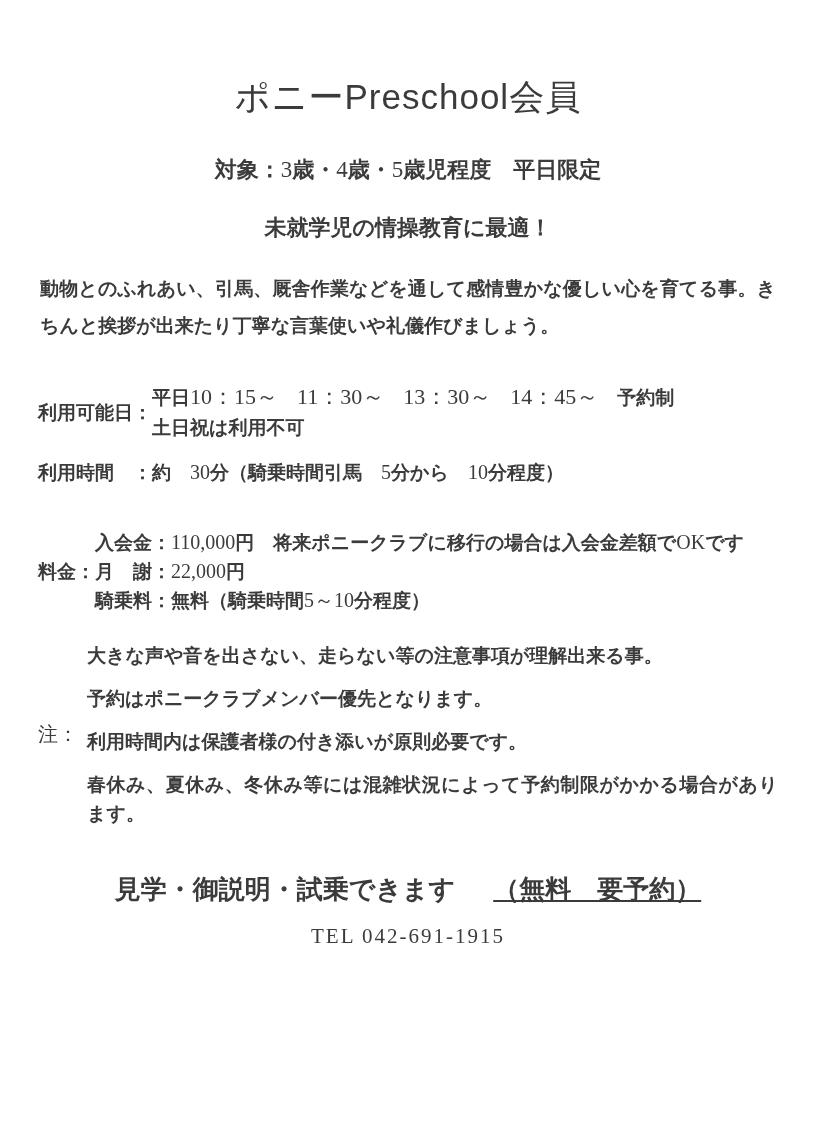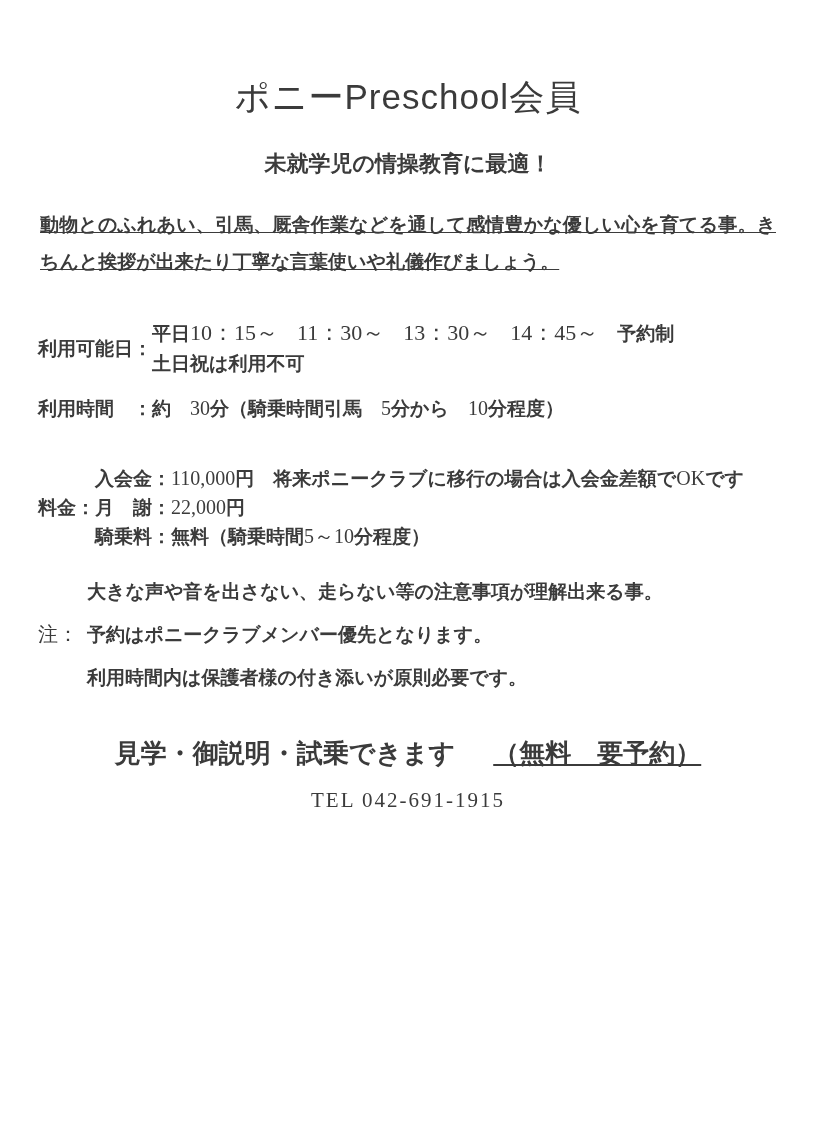--- a/index.html
+++ b/index.html
@@ -44,21 +44,20 @@
     margin-top: 30px;
     text-align: center;
     font-size: 22px;
     line-height: 28px;
   }
   .para {
     margin: 16px 2px 0 2px;
     font-size: 19px;
     line-height: 37px;
     text-align: justify;
-    text-decoration: underline;
   }
   .para.first { margin-top: 28px; }
   .row {
     display: flex;
     align-items: center;
     font-size: 19px;
   }
   .row .label { white-space: nowrap; }
   .value-col { display: flex; flex-direction: column; }
   .schedule { margin-top: 38px; line-height: 30px; }
@@ -97,20 +96,21 @@
     letter-spacing: 2px;
   }
 </style>
 </head>
 <body>
 
 <div class="page">
 
   <h1 class="title">ポニーPreschool会員</h1>
 
+  <div class="subtitle"><span>対象：</span><span class="sf">3</span><span>歳・</span><span class="sf">4</span><span>歳・</span><span class="sf">5</span><span>歳児程度　平日限定</span></div>
 
   <div class="tagline">未就学児の情操教育に最適！</div>
 
   <p class="para first">動物とのふれあい、引馬、厩舎作業などを通して感情豊かな優しい心を育てる事。きちんと挨拶が出来たり丁寧な言葉使いや礼儀作びましょう。</p>
 
 
   <div class="row schedule">
     <span class="label">利用可能日：</span>
     <span class="value-col">
       <span class="line"><span>平日</span><span class="sf">10：15～</span><span>　</span><span class="sf">11：30～</span><span>　</span><span class="sf">13：30～</span><span>　</span><span class="sf">14：45～</span><span>　予約制</span></span>
@@ -131,20 +131,21 @@
       <span class="line"><span>騎乗料：</span><span><span>無料（騎乗時間</span><span class="sf">5～10</span><span>分程度）</span></span></span>
     </span>
   </div>
 
   <div class="row notes">
     <span class="label serif notes-label">注：</span>
     <div class="value-col">
       <p class="note">大きな声や音を出さない、走らない等の注意事項が理解出来る事。</p>
       <p class="note">予約はポニークラブメンバー優先となります。</p>
       <p class="note">利用時間内は保護者様の付き添いが原則必要です。</p>
+      <p class="note">春休み、夏休み、冬休み等には混雑状況によって予約制限がかかる場合があります。</p>
     </div>
   </div>
 
   <div class="cta">
     <span>見学・御説明・試乗できます</span><span class="serif cta-note">（無料　要予約）</span>
   </div>
 
   <div class="tel serif">TEL 042-691-1915</div>
 
 </div>

